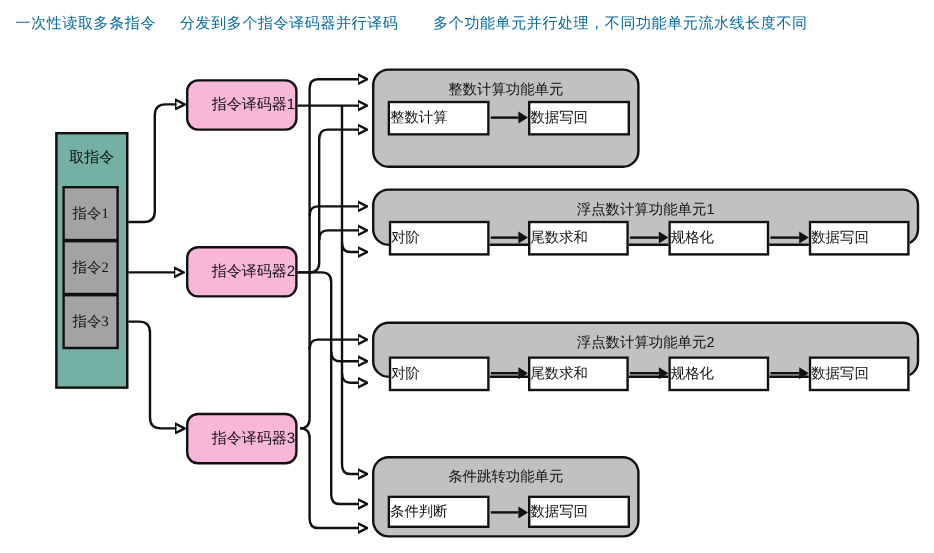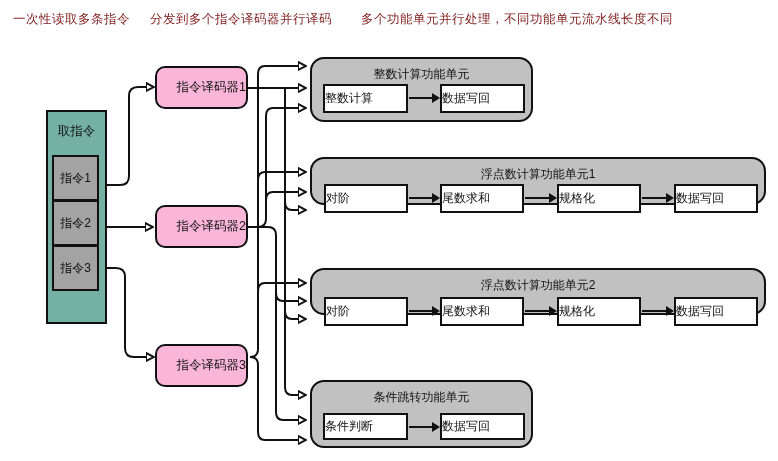--- a/index.html
+++ b/index.html
@@ -2,29 +2,29 @@
 <html><head>
 <meta charset="utf-8">
 <style>
   html,body { margin:0; padding:0; background:#ffffff; }
   #stage {
     position:relative; width:778px; height:461px; background:#ffffff;
     font-family:"Liberation Sans","DejaVu Sans",sans-serif; color:#111;
     overflow:hidden;
   }
   .annot {
-    position:absolute; top:11px; font-size:12.5px; color:#7f1d1d;
+    position:absolute; top:11px; font-size:12.5px; color:#0369a1;
     white-space:nowrap; letter-spacing:0.5px;
   }
   svg.wires { position:absolute; left:0; top:0; width:778px; height:461px; }
   svg.wires path { stroke:#111; stroke-width:2; fill:none; }
 
   .fetch-box {
     position:absolute; left:46px; top:110px; width:61px; height:214px;
-    background:#74b1a4; border:2px solid #111; box-sizing:border-box;
+    background:#74b1a4; border:2px solid #111; box-sizing:border-box;font-family:Liberation Serif, serif;
   }
   .fetch-title {
     position:absolute; left:0; right:0; top:11px; text-align:center;
     font-size:12.5px; white-space:nowrap;
   }
   .instr {
     position:absolute; left:4px; width:47px; height:46px;
     background:#a3a3a3; border:2px solid #111; box-sizing:border-box;
     text-align:center; font-size:12px; line-height:42px; white-space:nowrap;
   }
@@ -94,21 +94,21 @@
     <div class="fetch-title">取指令</div>
     <div class="instr" style="top:43px">指令1</div>
     <div class="instr" style="top:88px">指令2</div>
     <div class="instr" style="top:133px">指令3</div>
   </div>
 
   <div class="decoder" style="top:66px">指令译码器1</div>
   <div class="decoder" style="top:205px">指令译码器2</div>
   <div class="decoder" style="top:344px">指令译码器3</div>
 
-  <div class="funit" style="top:57px; width:223px; height:65px">
+  <div class="funit" style="top:57px; width:223px; height:83px">
     <div class="funit-title">整数计算功能单元</div>
     <div class="stagebox" style="left:11px;  top:25px; width:85px; height:29px; line-height:25px">整数计算</div>
     <div class="harrow" style="left:97px; top:38px; width:23px"></div>
     <div class="stagebox" style="left:128px; top:25px; width:85px; height:29px; line-height:25px">数据写回</div>
   </div>
 
   <div class="funit" style="top:157px; width:456px; height:48px">
     <div class="funit-title">浮点数计算功能单元1</div>
     <div class="stagebox" style="left:12px;  top:25px; width:84px; height:29px; line-height:25px">对阶</div>
     <div class="harrow" style="left:97px;  top:38px; width:23px"></div>

